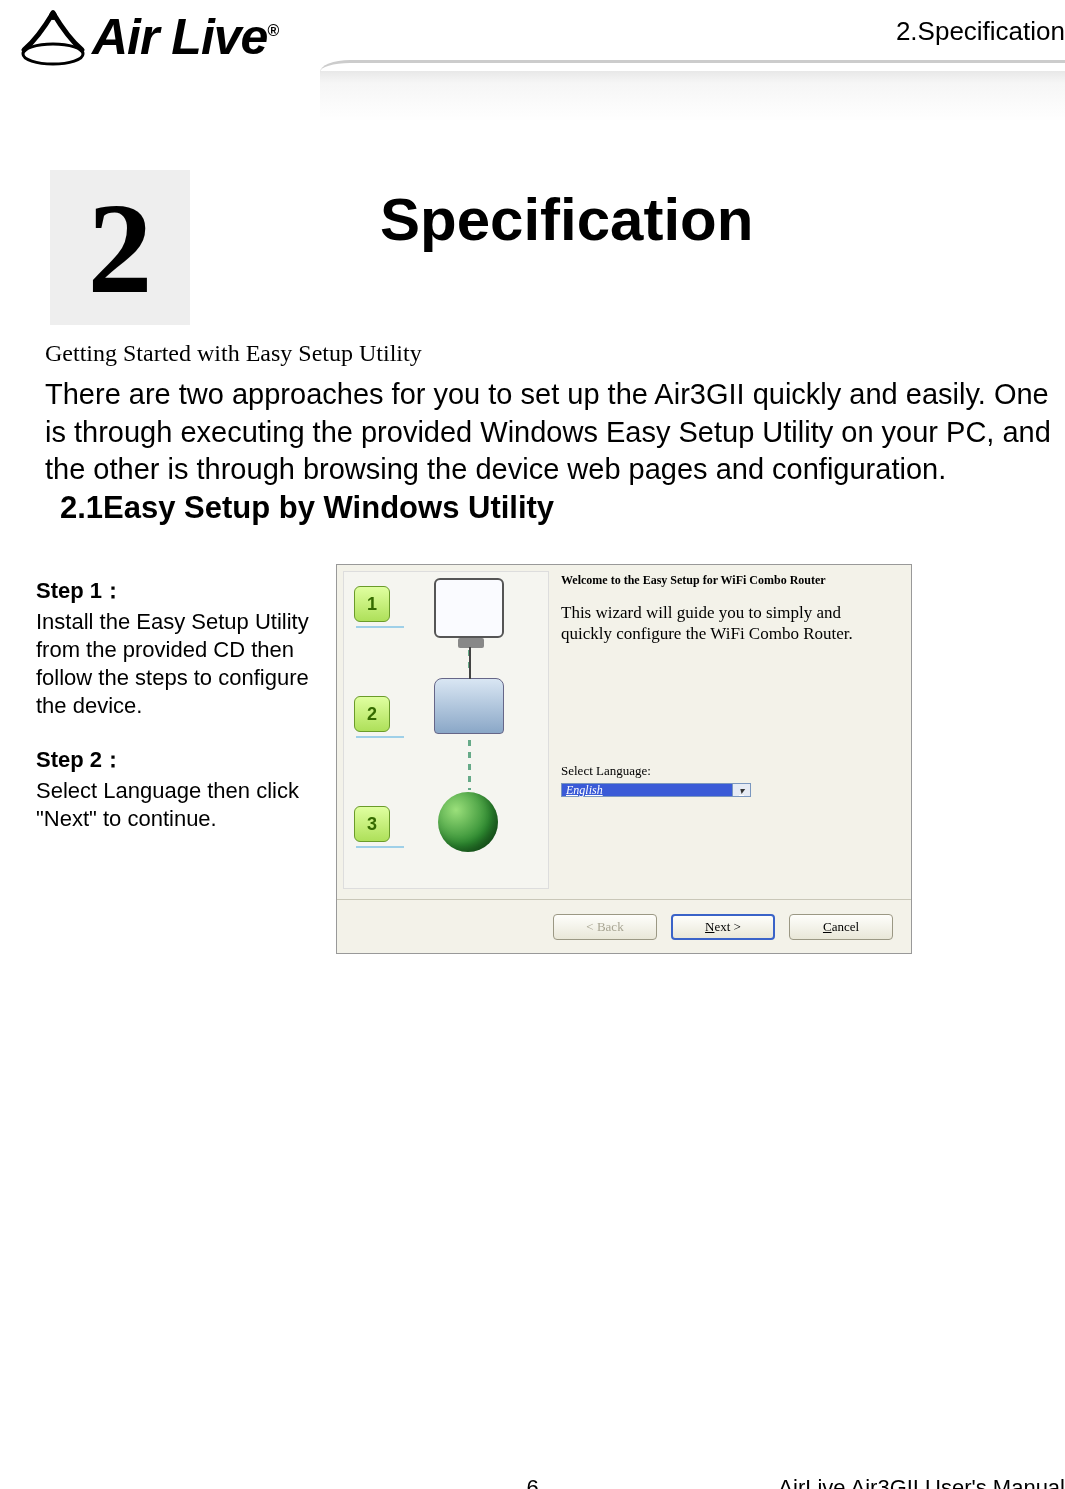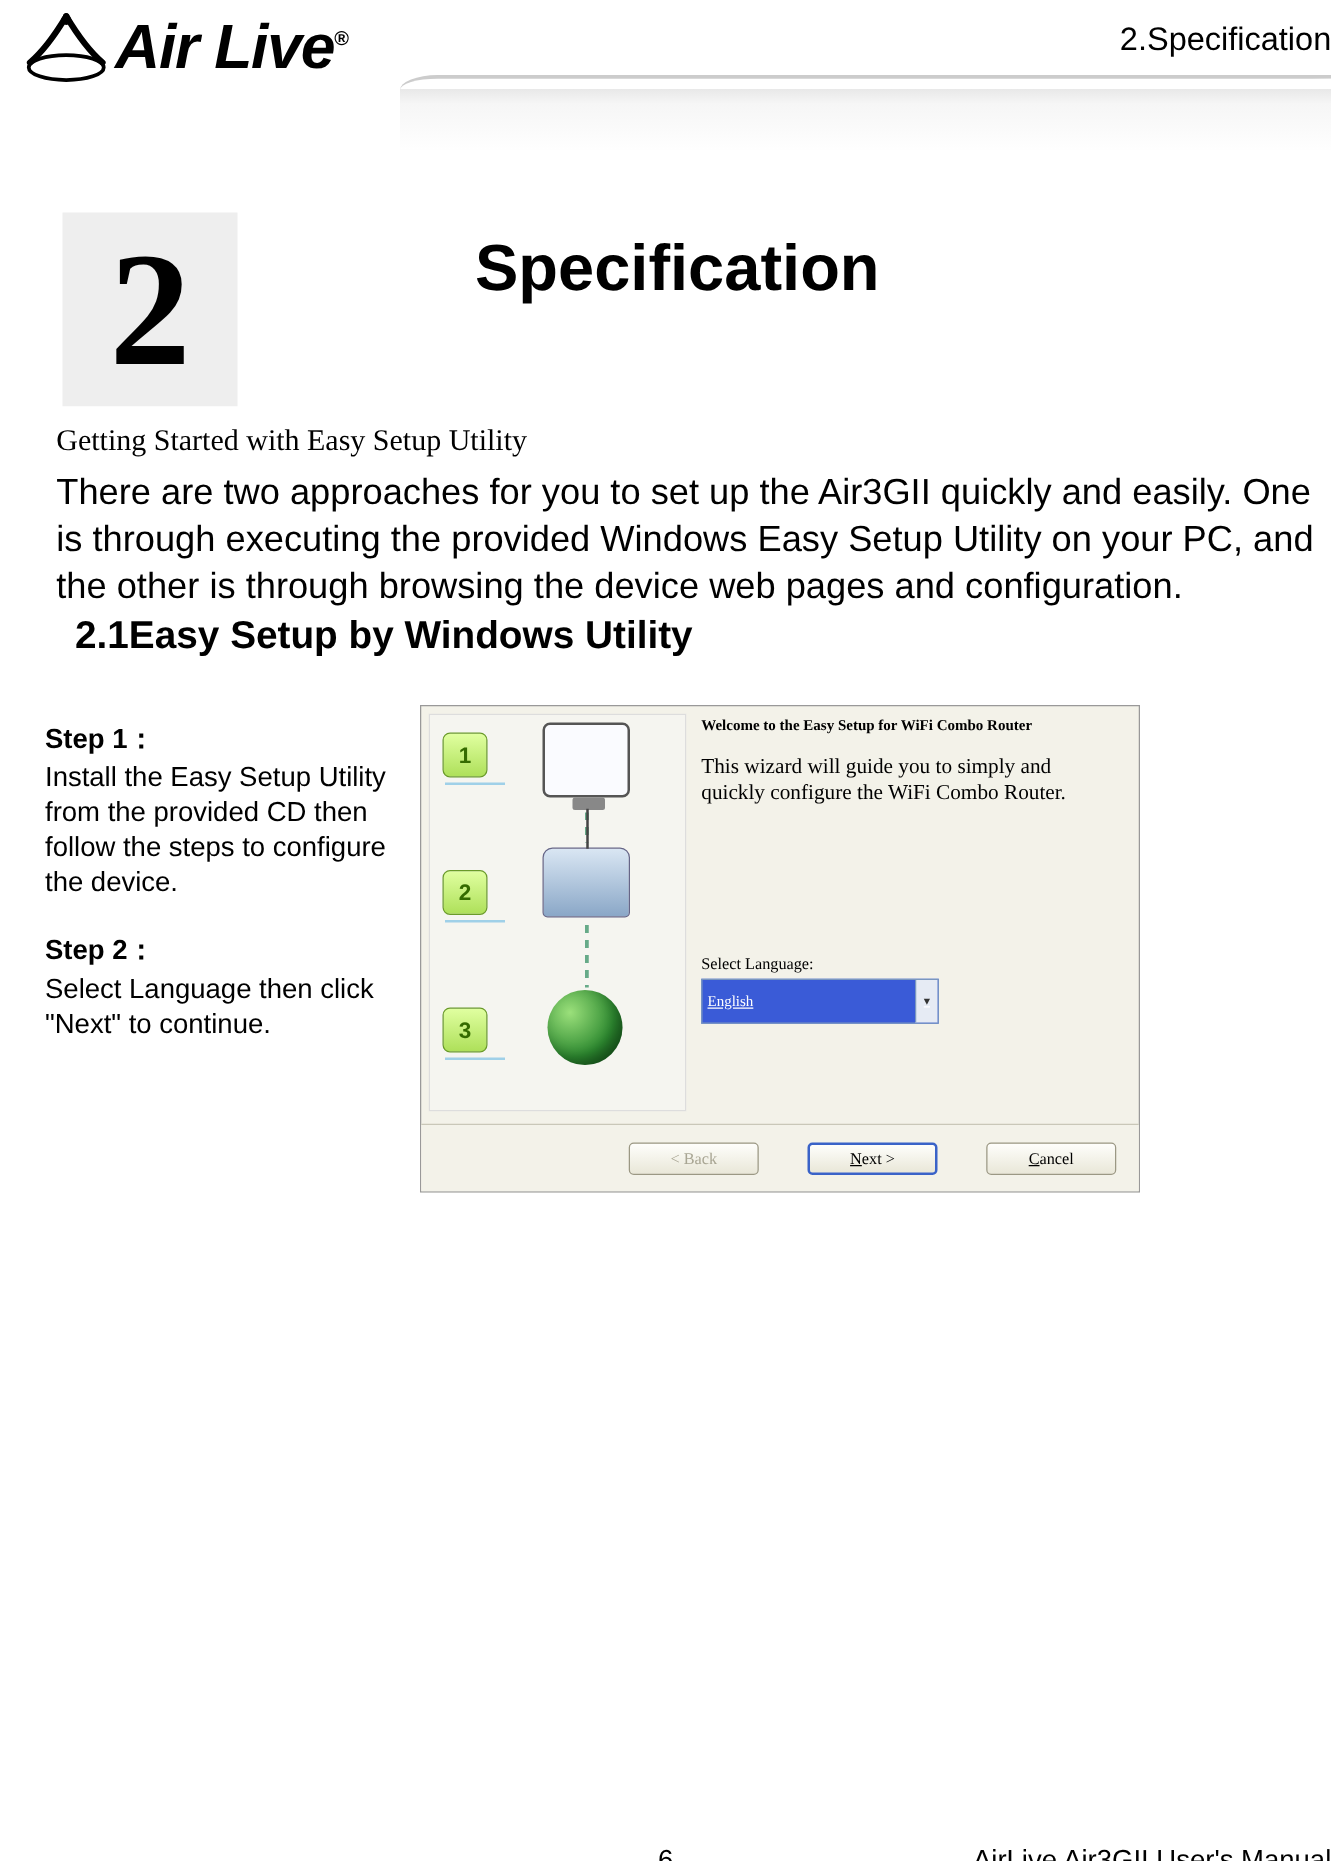--- a/index.html
+++ b/index.html
@@ -43,21 +43,21 @@
       width: 140px; height: 155px;
       background: #eee;
       display: flex; align-items: center; justify-content: center;
     }
     .chapter-number {
       font-family: "Times New Roman", serif;
       font-size: 130px; font-weight: 700;
     }
     .chapter-title {
       position: absolute; top: 185px; left: 380px;
-      font-size: 52px; font-weight: 700;
+      font-size: 60px; font-weight: 700;
       font-family: Verdana, Geneva, sans-serif;
     }
     .subtitle {
       position: absolute; top: 340px; left: 45px;
       font-family: "Times New Roman", serif;
       font-size: 24px;
     }
     .intro-para {
       position: absolute; top: 376px; left: 45px; right: 0;
       font-size: 29px;
@@ -140,27 +140,28 @@
       padding: 2px 10px 0 6px;
     }
     .wizard-desc {
       font-family: "Times New Roman", serif;
       font-size: 17px; line-height: 1.25;
       padding: 14px 10px 0 6px;
     }
     .lang-block { position: absolute; top: 192px; left: 6px; right: 30px; }
     .lang-label { font-family: "Times New Roman", serif; font-size: 13px; margin-bottom: 4px; }
     .lang-select {
-      width: 190px; height: 36px;
+      width: 190px; height: 14px;
       border: 1px solid #7a97bf;
       background: #3a5bd7; color: #fff;
       display: flex; align-items: center; justify-content: space-between;
       font-size: 12px; padding: 0 0 0 4px;
       font-family: "Times New Roman", serif;
       text-decoration: underline;
+      font-style: italic;
     }
     .lang-select .chev {
       width: 18px; height: 100%;
       background: #e6ebf4; color: #333;
       border-left: 1px solid #7a97bf;
       display: flex; align-items: center; justify-content: center;
       font-size: 10px; text-decoration: none;
     }
     .wizard-bar {
       position: absolute; left: 0; right: 0; bottom: 0; height: 54px;
@@ -170,21 +171,20 @@
       background: #f3f2e9;
     }
     .wiz-btn {
       width: 104px; height: 26px;
       border: 1px solid #9b9884;
       border-radius: 4px;
       background: linear-gradient(to bottom,#fefefb,#e9e7d8);
       font-size: 13px;
       display: flex; align-items: center; justify-content: center;
       font-family: "Times New Roman", serif;
-      margin-left: 25px;
     }
     .wiz-btn.disabled { color: #a8a593; }
     .wiz-btn.primary { border: 2px solid #3a63c8; }
     .wiz-btn .ul { text-decoration: underline; }
     .footer {
       position: absolute; bottom: 14px; left: 0; right: 0;
       display: flex; justify-content: space-between;
       font-size: 22px; padding: 0 0 0 0;
     }
     .footer .pagenum { position: absolute; left: 50%; transform: translateX(-50%); }

